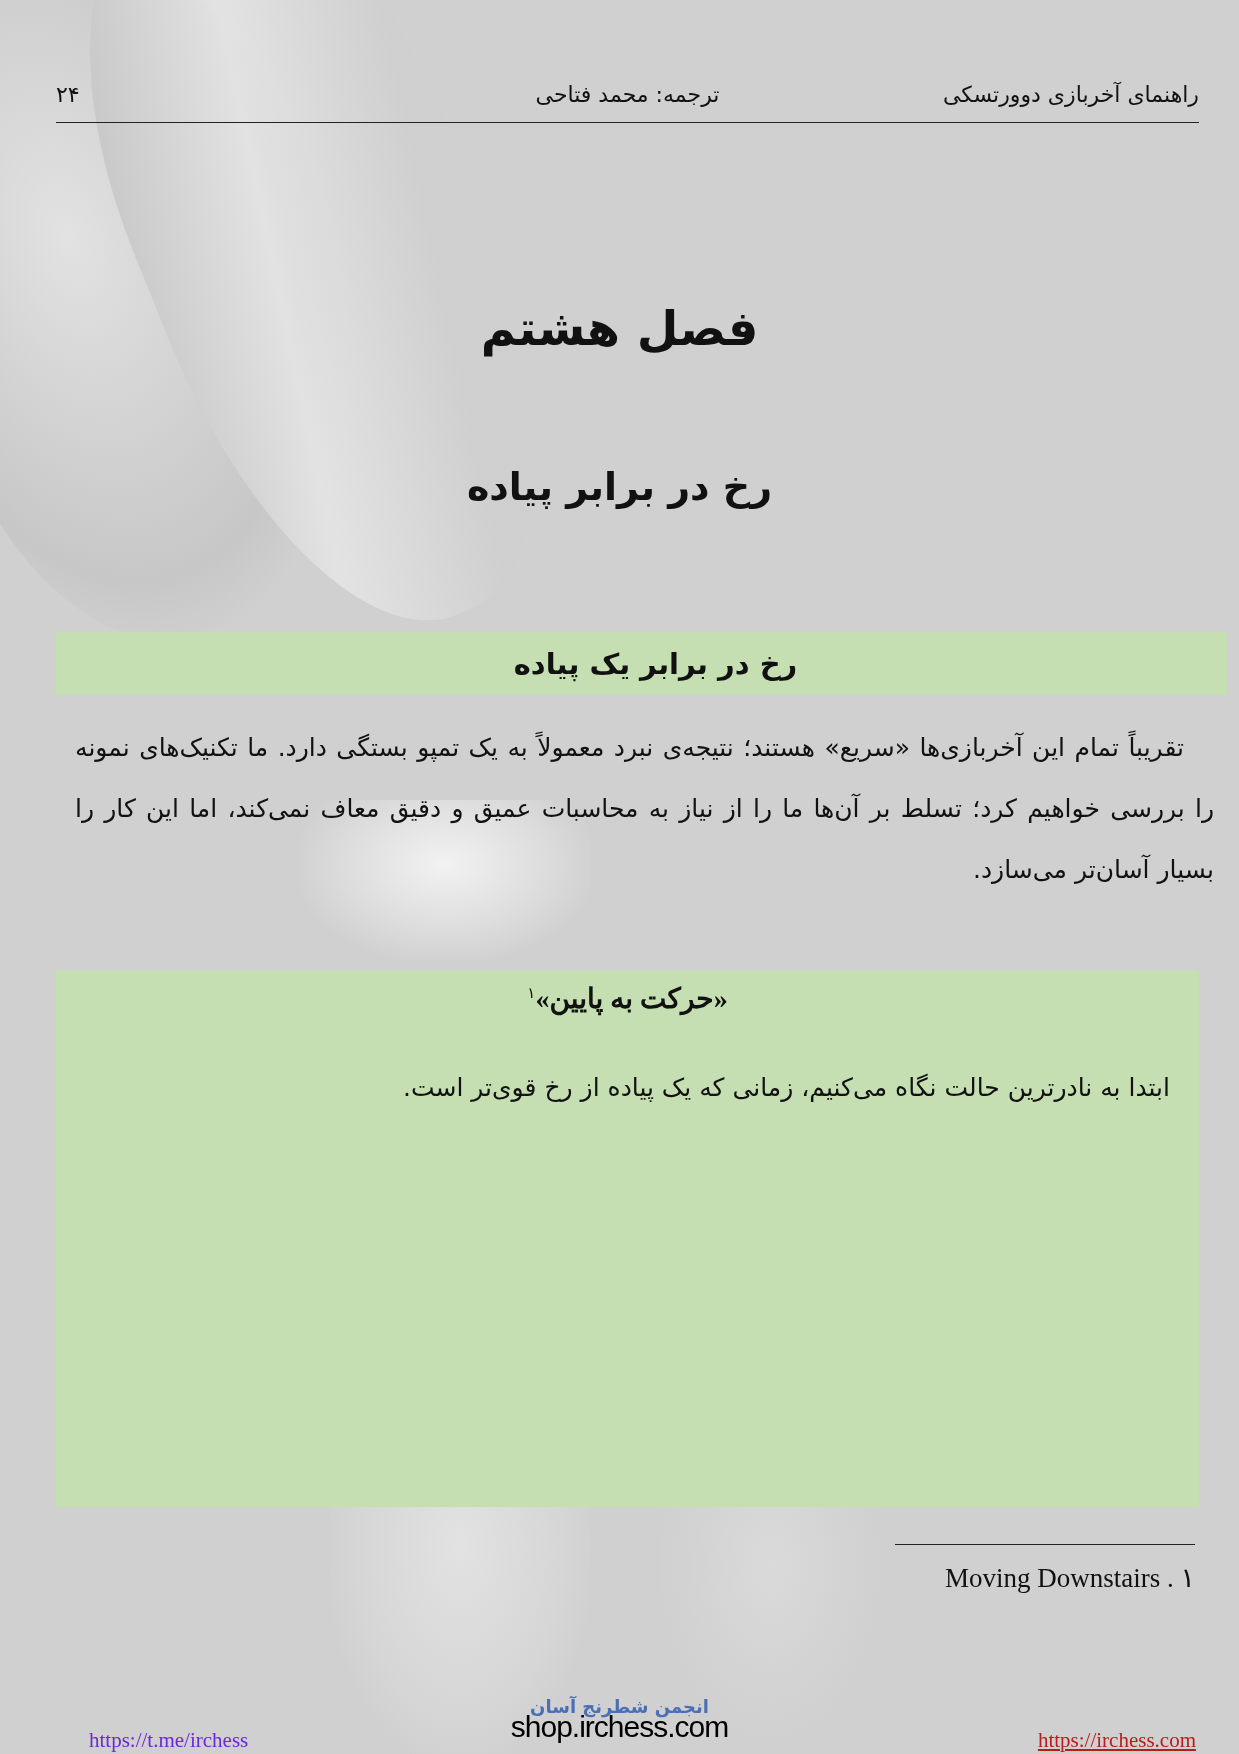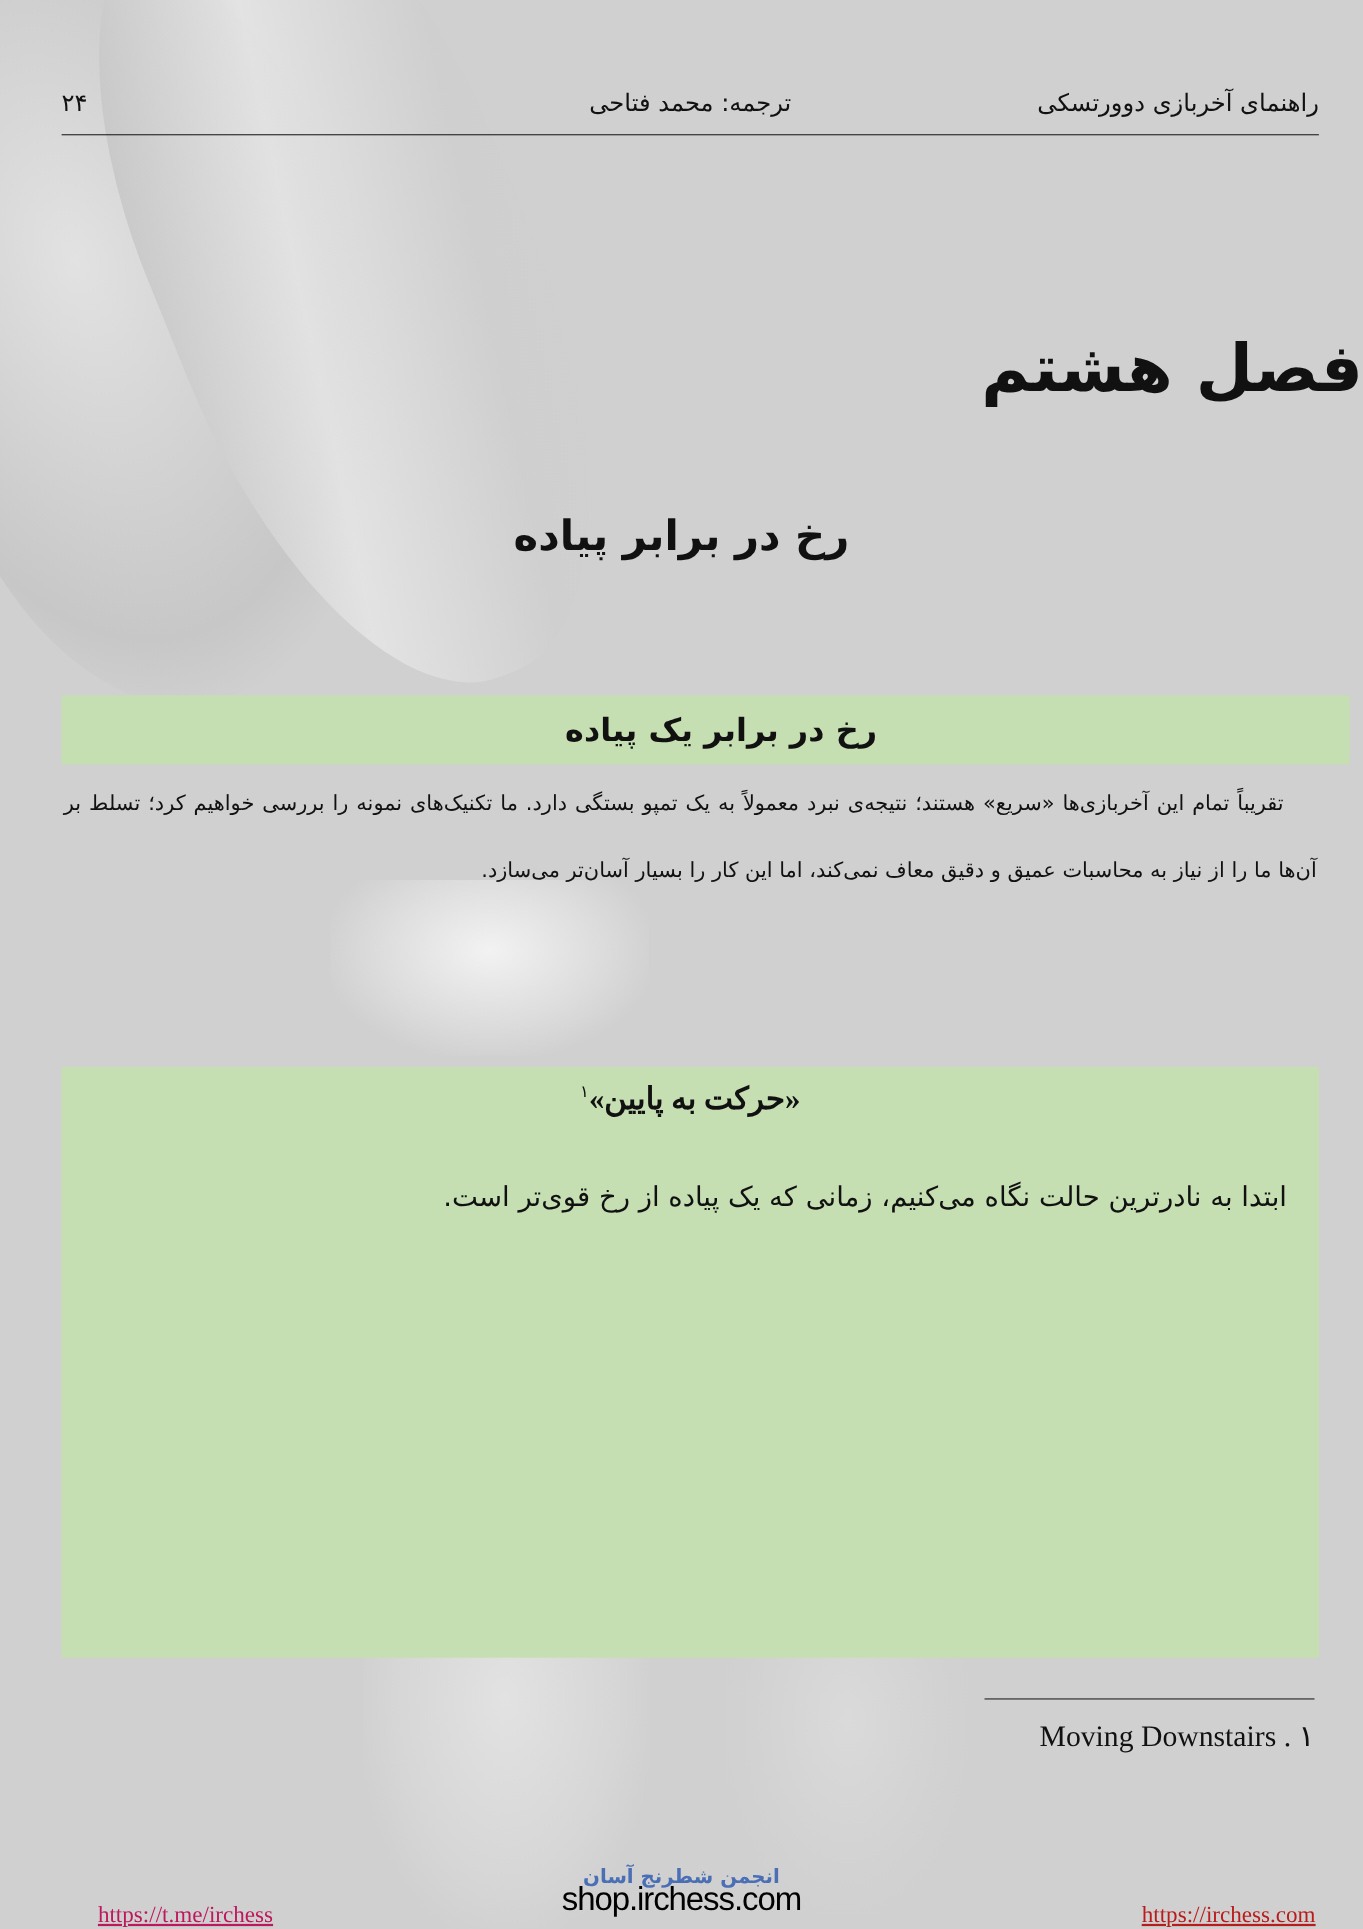--- a/index.html
+++ b/index.html
@@ -23,47 +23,47 @@
   .bg .piece3 { position:absolute; left:660px; top:1420px; width:220px; height:320px;
     background: radial-gradient(ellipse at 50% 45%, #dadada 0%, #d2d2d2 55%, rgba(208,208,208,0) 75%); }
 
   .header { position:absolute; left:56px; right:40px; top:78px; height:44px;
     border-bottom: 1px solid #222; direction: rtl; }
   .header span { position:absolute; top:4px; font-size:22px; font-family:"DejaVu Sans", sans-serif; }
   .header .book { right: 0; }
   .header .trans { left: 50%; transform: translateX(-50%); }
   .header .page { left: 0; }
 
-  .chapter-title { position:absolute; left:0; right:0; top:300px; text-align:right;
-    font-family:"DejaVu Sans", sans-serif; font-weight:bold; font-size:60px; direction: rtl; }
+  .chapter-title { position:absolute; left:0; right:0; top:300px; text-align:center;
+    font-family:"DejaVu Sans", sans-serif; font-weight:bold; font-size:48px; direction: rtl; }
   .chapter-subtitle { position:absolute; left:0; right:0; top:465px; text-align:center;
     font-family:"DejaVu Sans", sans-serif; font-weight:bold; font-size:38px; direction: rtl; }
 
   .band1 { position:absolute; left:56px; width:1143px; top:632px; height:63px;
     background:#c5deb2; display:flex; align-items:center; justify-content:center; direction:rtl;padding-left:28px; }
   .band1 h2 { margin:0; font-family:"DejaVu Sans", sans-serif; font-weight:bold; font-size:29px; }
 
   .para1 { position:absolute; left:58px; width:1139px; top:700px; direction:rtl;
-    font-family:"DejaVu Sans", sans-serif; font-size:19px; line-height:61px; text-align:justify;
-    text-indent: 30px; margin:0; }
+    font-family:"DejaVu Sans", sans-serif; font-size:25px; line-height:61px; text-align:justify;
+    text-indent: 30px; margin:17px; }
 
   .band2 { position:absolute; left:56px; width:1143px; top:970px; height:537px;
     background:#c5deb2; direction:rtl; }
   .band2 h3 { margin:0; position:absolute; top:12px; left:0; right:0; text-align:center;
     font-family:Liberation Serif, serif; font-weight:bold; font-size:28px; }
   .band2 h3 sup { font-size:15px; font-weight:normal; }
   .band2 p { margin:11px; position:absolute; top:92px; right:18px;
     font-family:"DejaVu Sans", sans-serif; font-size:25px; }
 
   .fn-rule { position:absolute; left:895px; width:300px; top:1544px; border-top:1.5px solid #222; }
   .footnote { position:absolute; right:44px; top:1562px; font-family:"Liberation Serif", serif;
     font-size:27px; direction:ltr; }
 
   .footer-left { position:absolute; left:89px; top:1728px; font-family:"Liberation Serif", serif;
-    font-size:21px; color:#be185d; text-decoration:underline; }
+    font-size:21px; color:#6d28d9; }
   .footer-right { position:absolute; right:43px; top:1728px; font-family:"Liberation Serif", serif;
     font-size:21px; color:#b91c1c; text-decoration:underline; }
   .footer-org { position:absolute; left:0; right:0; top:1696px; text-align:center;
     font-family:"DejaVu Sans", sans-serif; font-weight:bold; font-size:18px; color:#4a6fb5; direction:rtl; }
   .footer-shop { position:absolute; left:0; right:0; top:1710px; text-align:center;
     font-family:"Liberation Sans", sans-serif; font-size:30px; color:#000000; letter-spacing:-1px; }
 </style>
 </head>
 <body>
 

